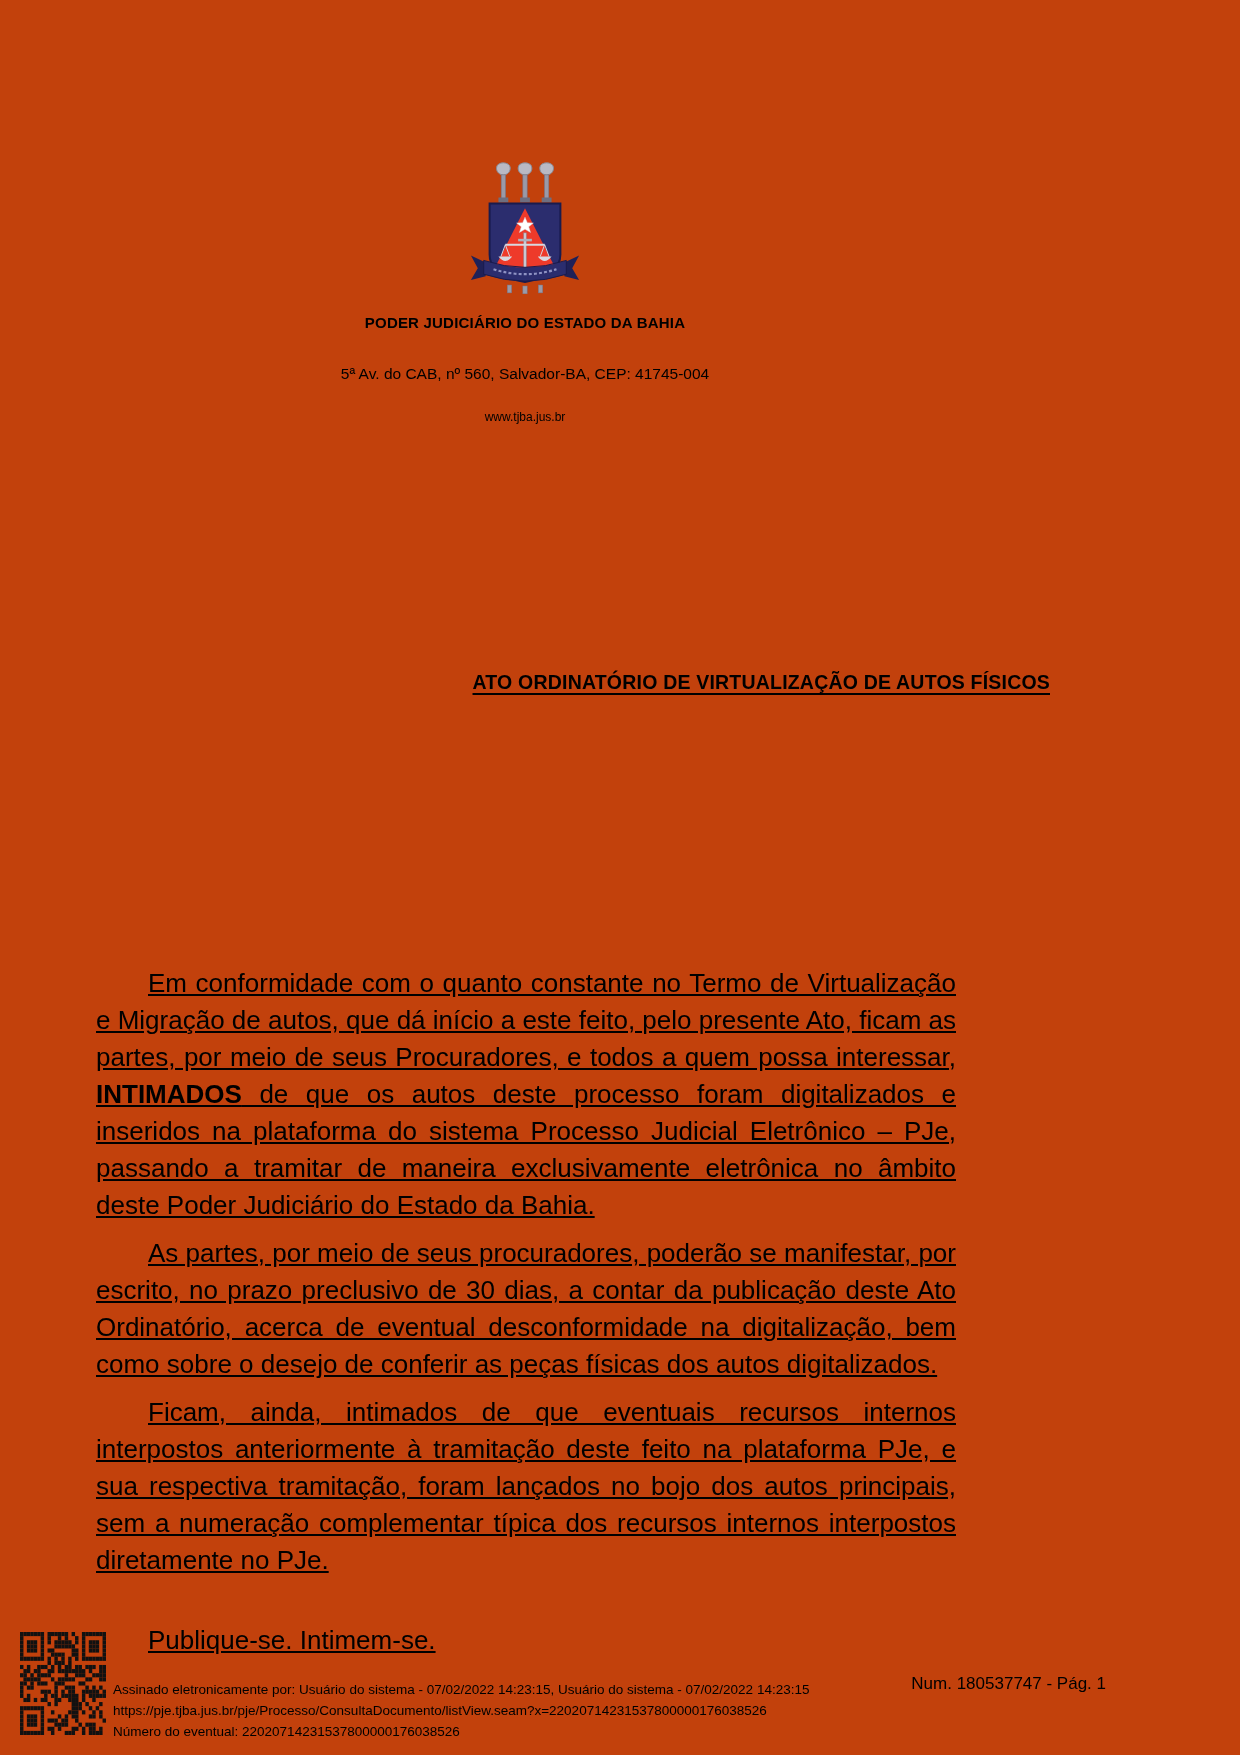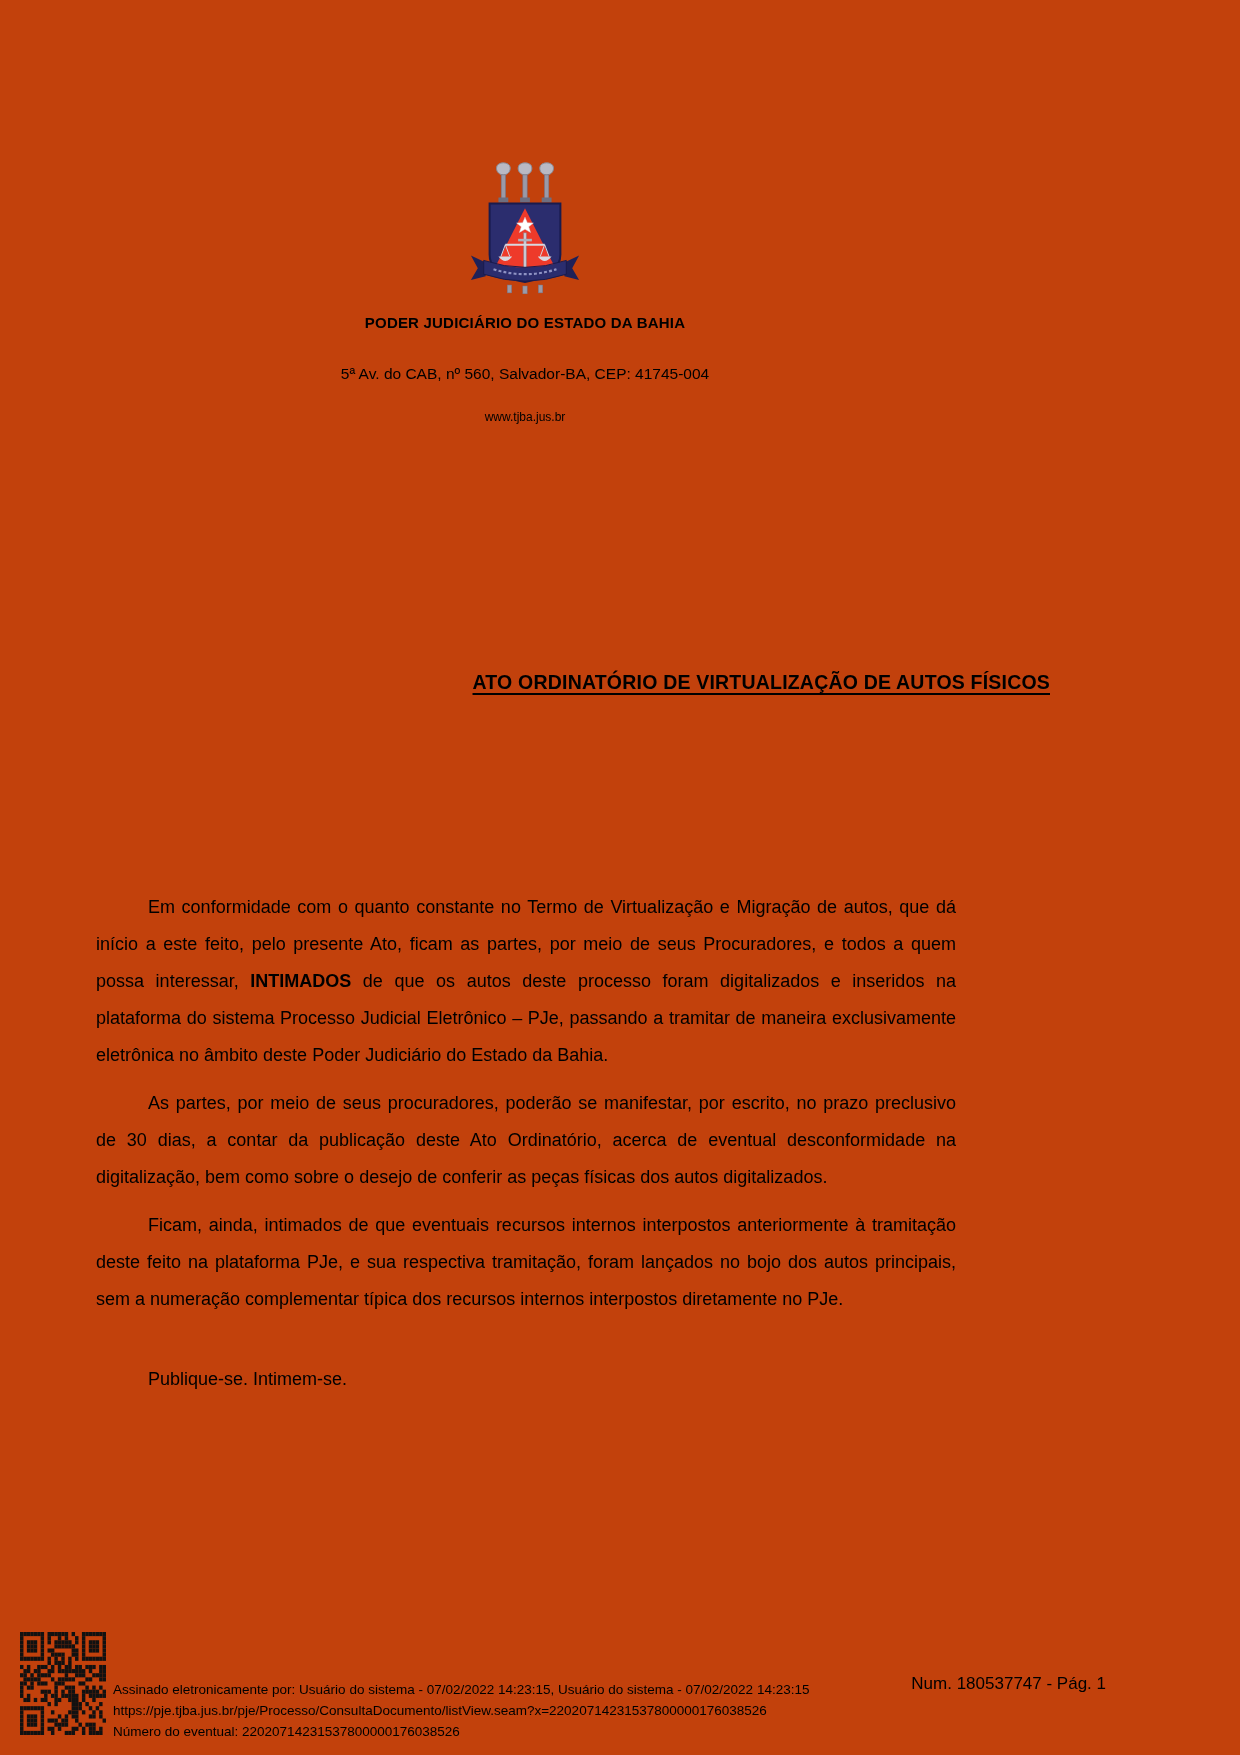--- a/index.html
+++ b/index.html
@@ -20,22 +20,22 @@
   .website{top:410px;font-size:12px;}
   
   .doc-title{
     position:absolute;left:0;top:671px;width:1050px;text-align:right;
     font-size:19.5px;font-weight:bold;
     text-decoration:underline;text-decoration-thickness:2px;text-underline-offset:4px;
     letter-spacing:.2px;
   }
   
   .body-text{
-    position:absolute;left:96px;top:889px;width:860px;
-    font-size:18px;line-height:37px;text-align:justify;
+    position:absolute;left:96px;top:965px;width:860px;
+    font-size:26px;line-height:37px;text-align:justify;text-decoration:underline;
   }
   .body-text p{margin:0 0 11px 0;text-indent:52px;}
   .body-text p.no-justify{text-align:left;margin-top:43px;}
   .bold{font-weight:bold;}
   
   .qr{position:absolute;left:20px;top:1632px;width:86px;height:103px;}
   .qr svg{width:100%;height:100%;display:block;}
   .footer-lines{position:absolute;left:113px;top:1664px;font-size:13.5px;line-height:21px;white-space:nowrap;margin-top:15px;}
   .page-stamp{position:absolute;top:1674px;right:134px;font-size:17px;white-space:nowrap;}
 </style>

